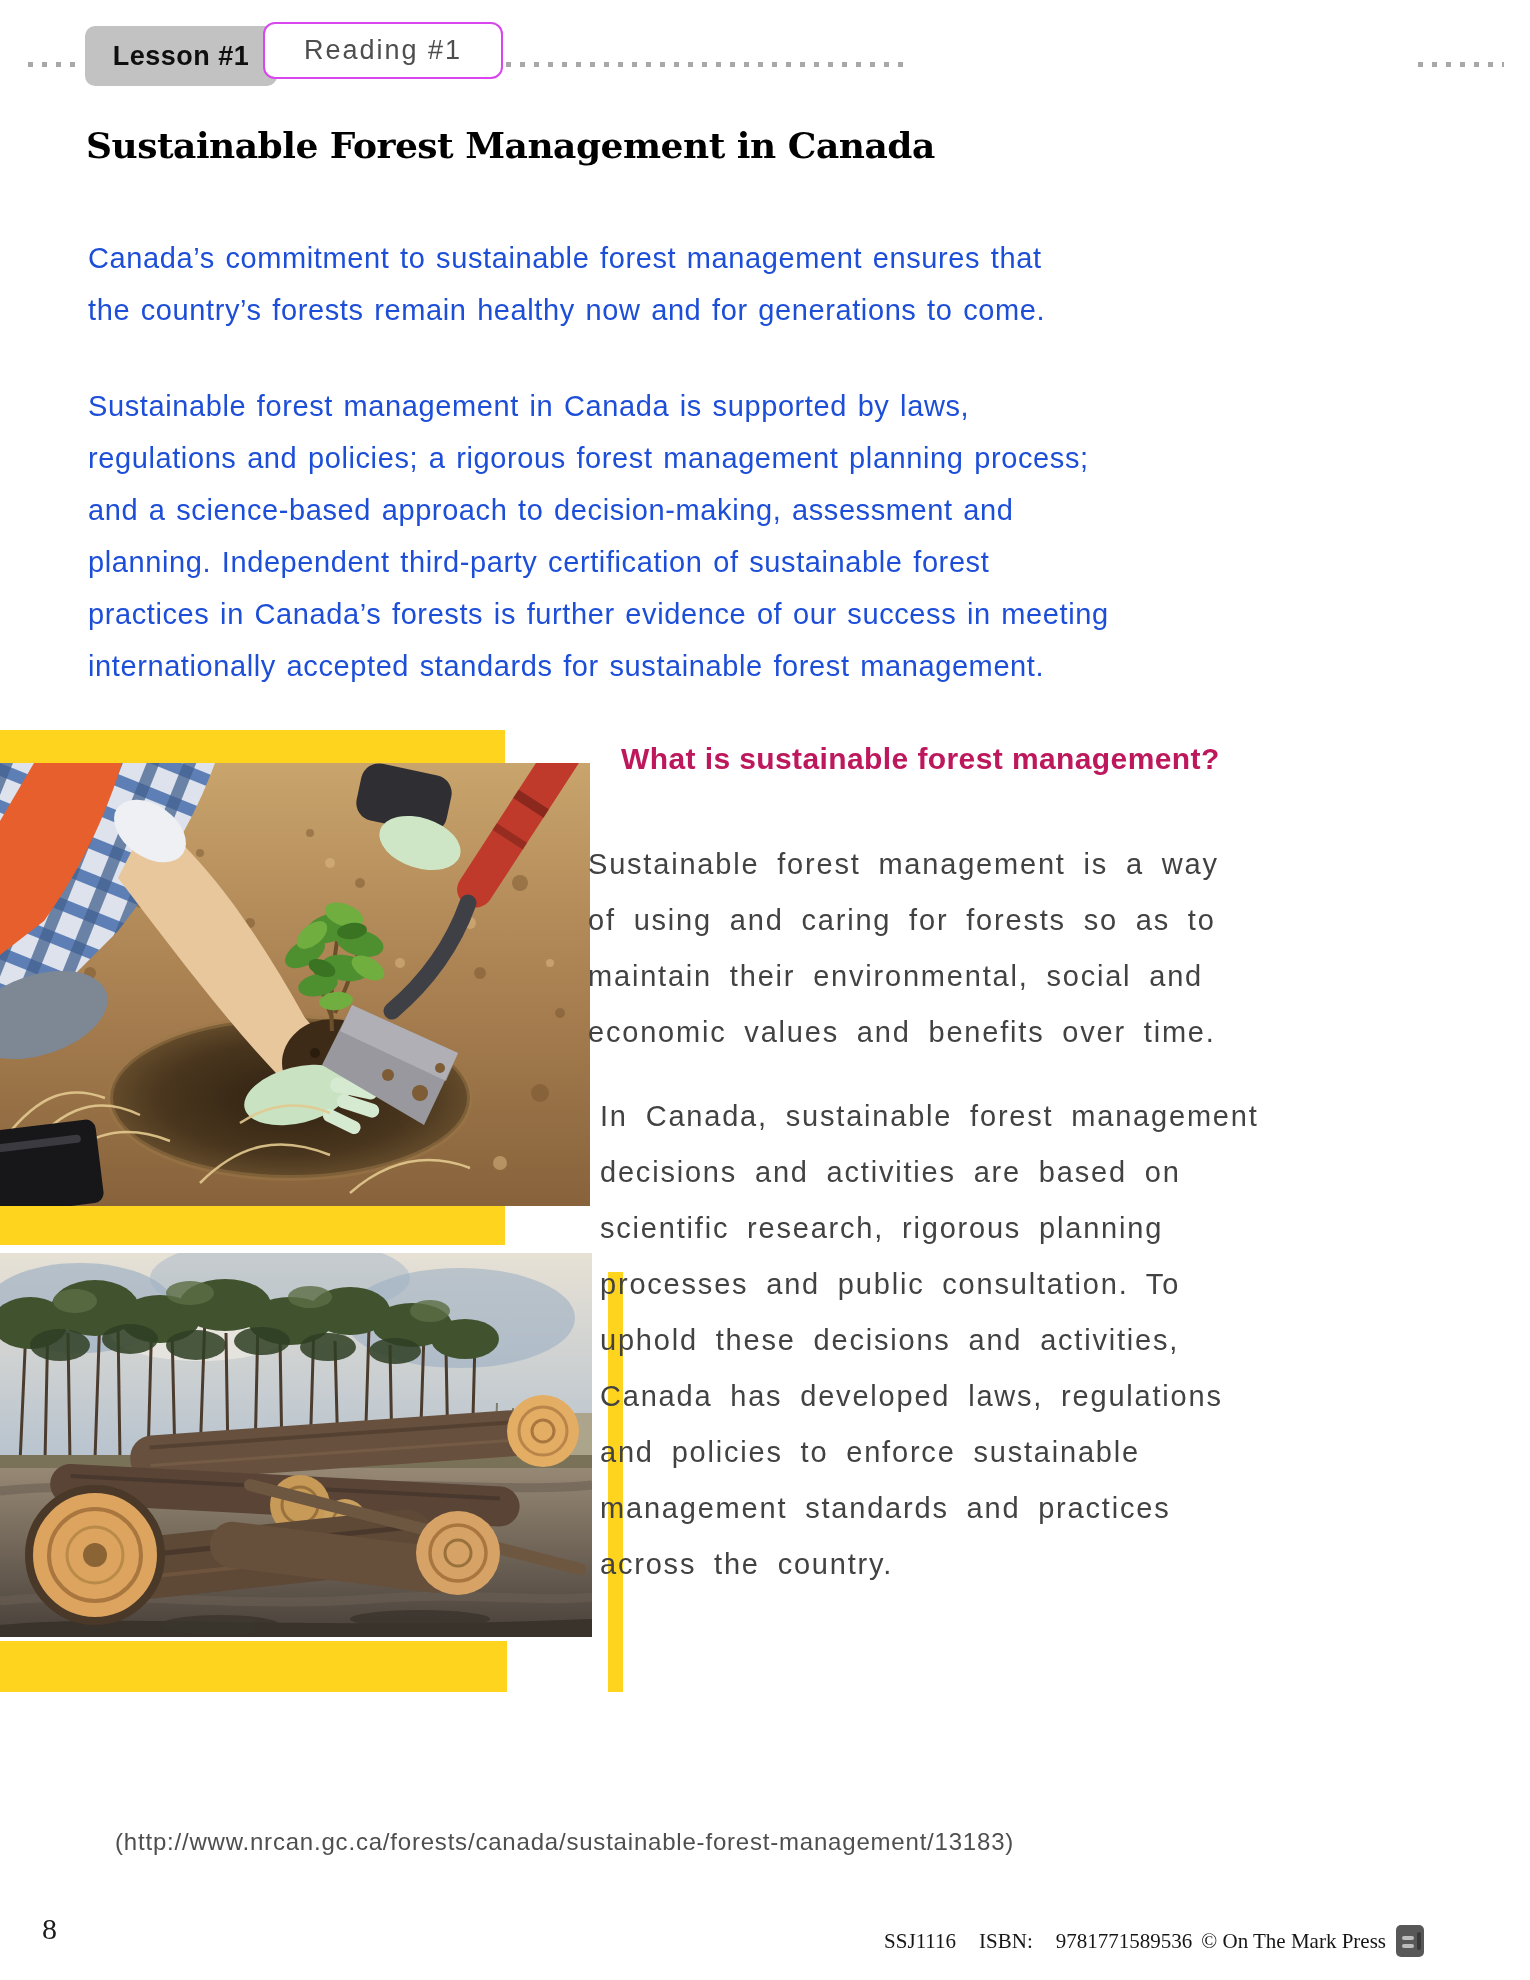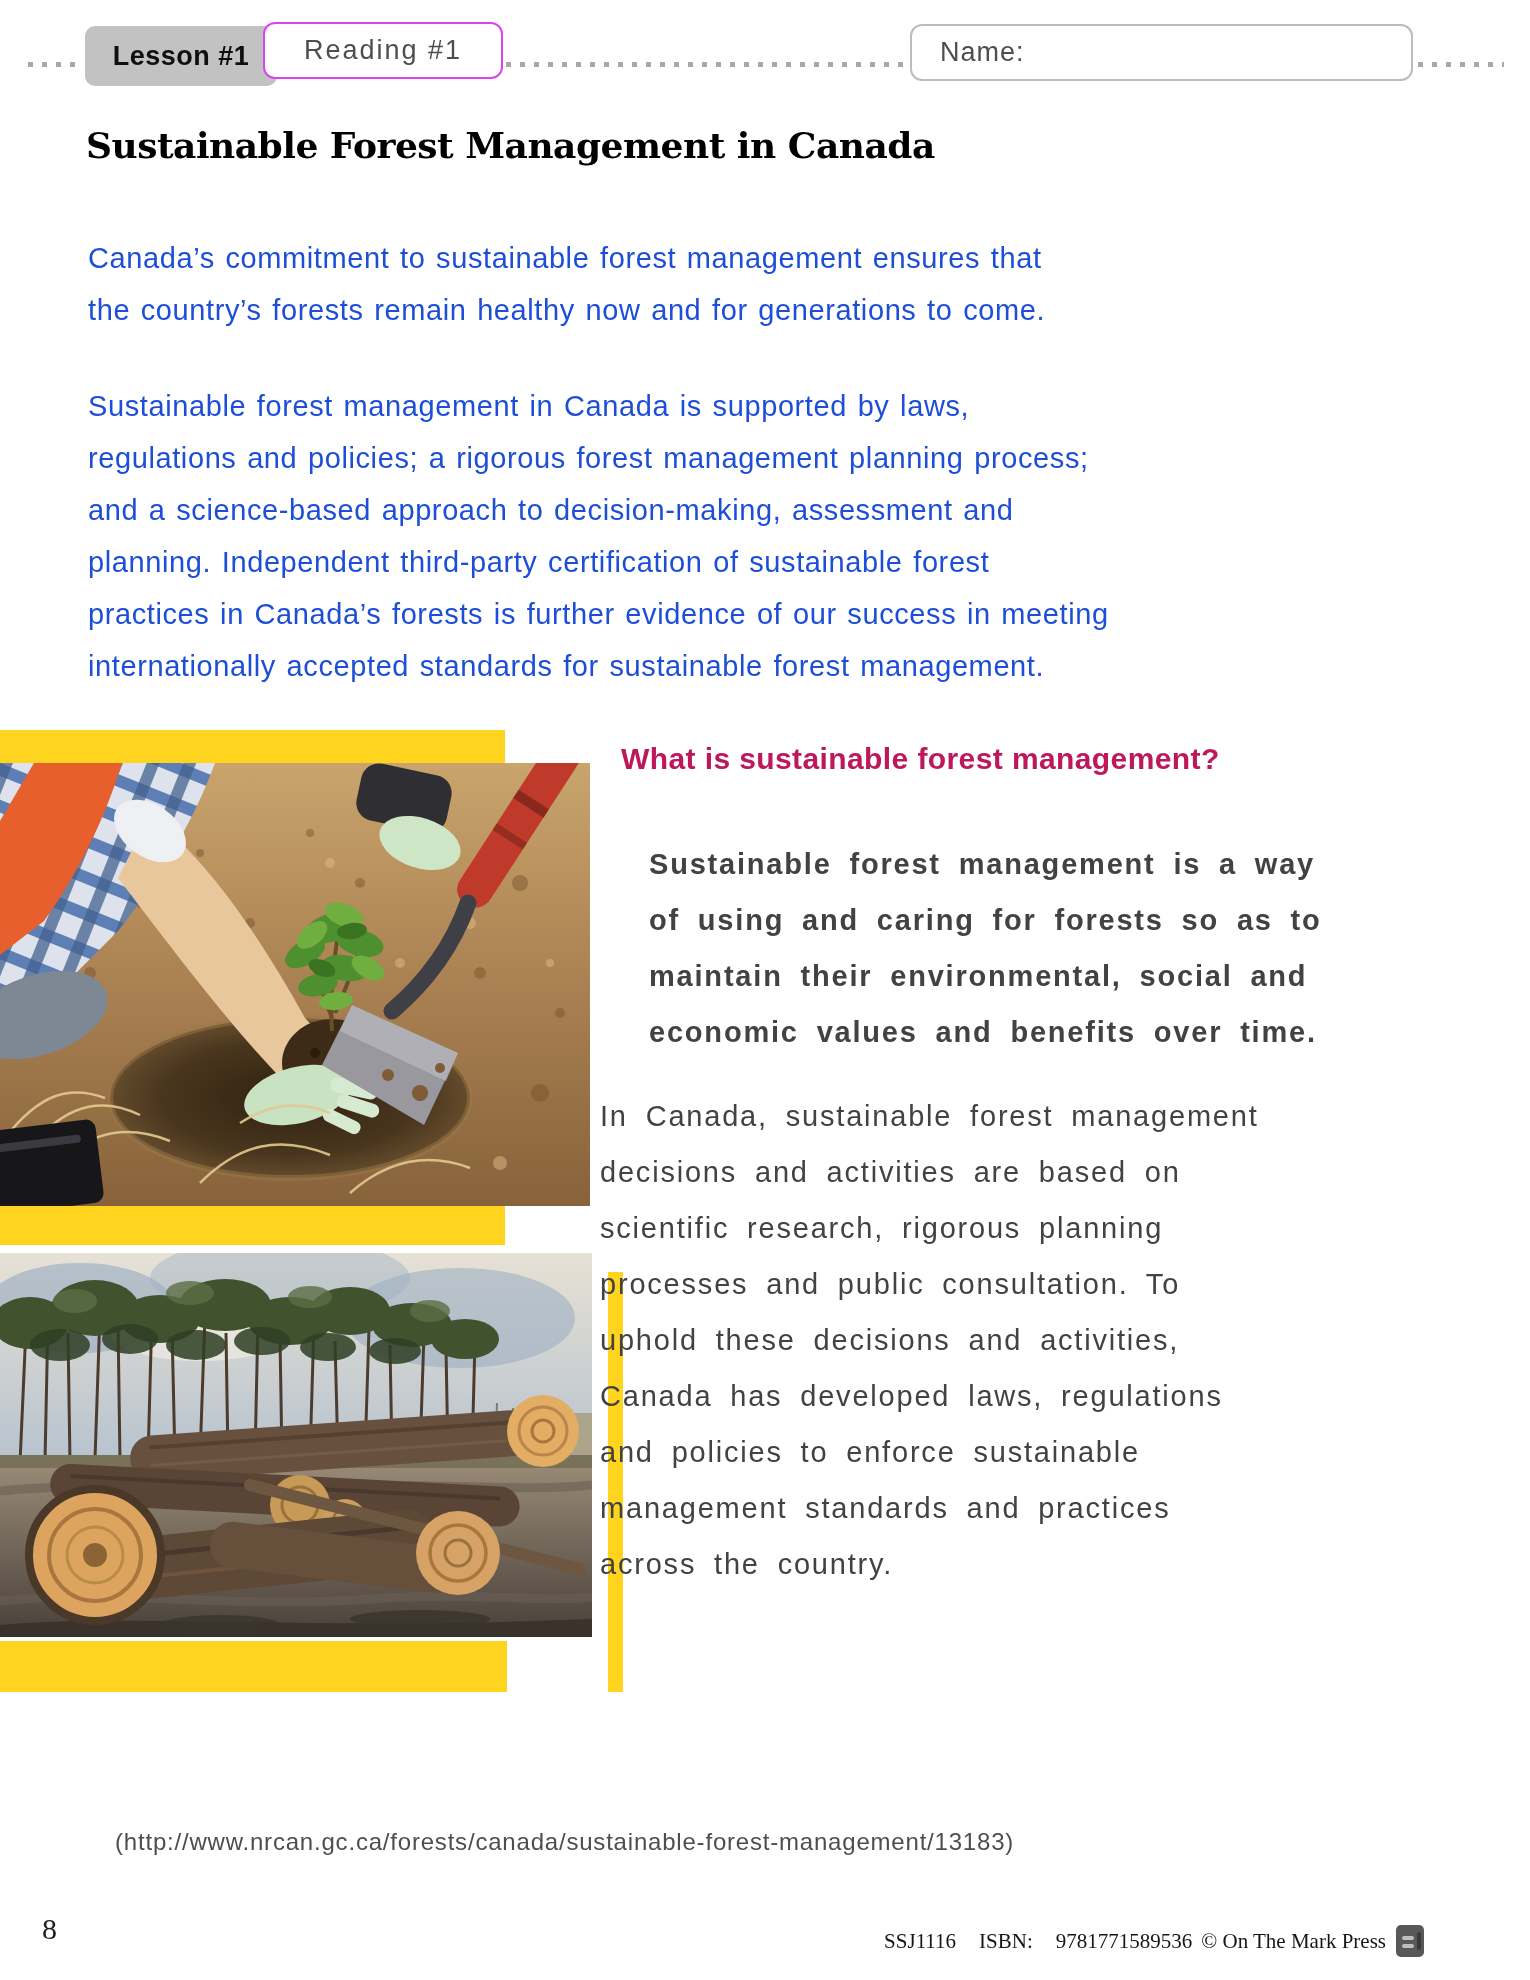--- a/index.html
+++ b/index.html
@@ -48,21 +48,21 @@
   }
   .para1 { position:absolute; left:88px; top:232px; width:1320px; line-height:52px; }
   .para2 { position:absolute; left:88px; top:380px; width:1320px; line-height:52px; }
 
   .section-heading {
     position:absolute; left:621px; top:742px;
     font-size:30px; font-weight:bold; color:#be185d; letter-spacing:.4px;
     white-space:nowrap;
   }
   .colB { color:#424242; font-size:29px; letter-spacing:1.8px; word-spacing:8px; }
-  .paraA { position:absolute; left:649px; top:836px; width:800px; line-height:56px;font-weight:bold; }
+  .paraA { position:absolute; left:588px; top:836px; width:800px; line-height:56px; }
   .paraB { position:absolute; left:600px; top:1088px; width:800px; line-height:56px; }
 
   .source {
     position:absolute; left:90px; top:1828px;
     font-size:24px; color:#4e4e4e; letter-spacing:.8px;margin-left:25px;
   }
 
   
   .accent { position:absolute; background:#ffd41f; }
   .accent1        { left:0; top:730px;  width:505px; height:515px; }
@@ -89,23 +89,20 @@
 <body>
 
 <div class="page">
 
   <div class="dotline dot-a"></div>
   <div class="dotline dot-b"></div>
   <div class="dotline dot-c"></div>
 
   <div class="tab-lesson">Lesson #1</div>
   <div class="tab-reading">Reading #1</div>
-  <div class="name-box">
-    <span>Name:</span>
-  </div>
 
   <h1 class="title">Sustainable Forest Management in Canada</h1>
 
   <div class="bodytext lines para1">Canada’s commitment to sustainable forest management ensures that
 the country’s forests remain healthy now and for generations to come.</div>
   <div class="bodytext lines para2">Sustainable forest management in Canada is supported by laws,
 regulations and policies; a rigorous forest management planning process;
 and a science-based approach to decision-making, assessment and
 planning. Independent third-party certification of sustainable forest
 practices in Canada’s forests is further evidence of our success in meeting

